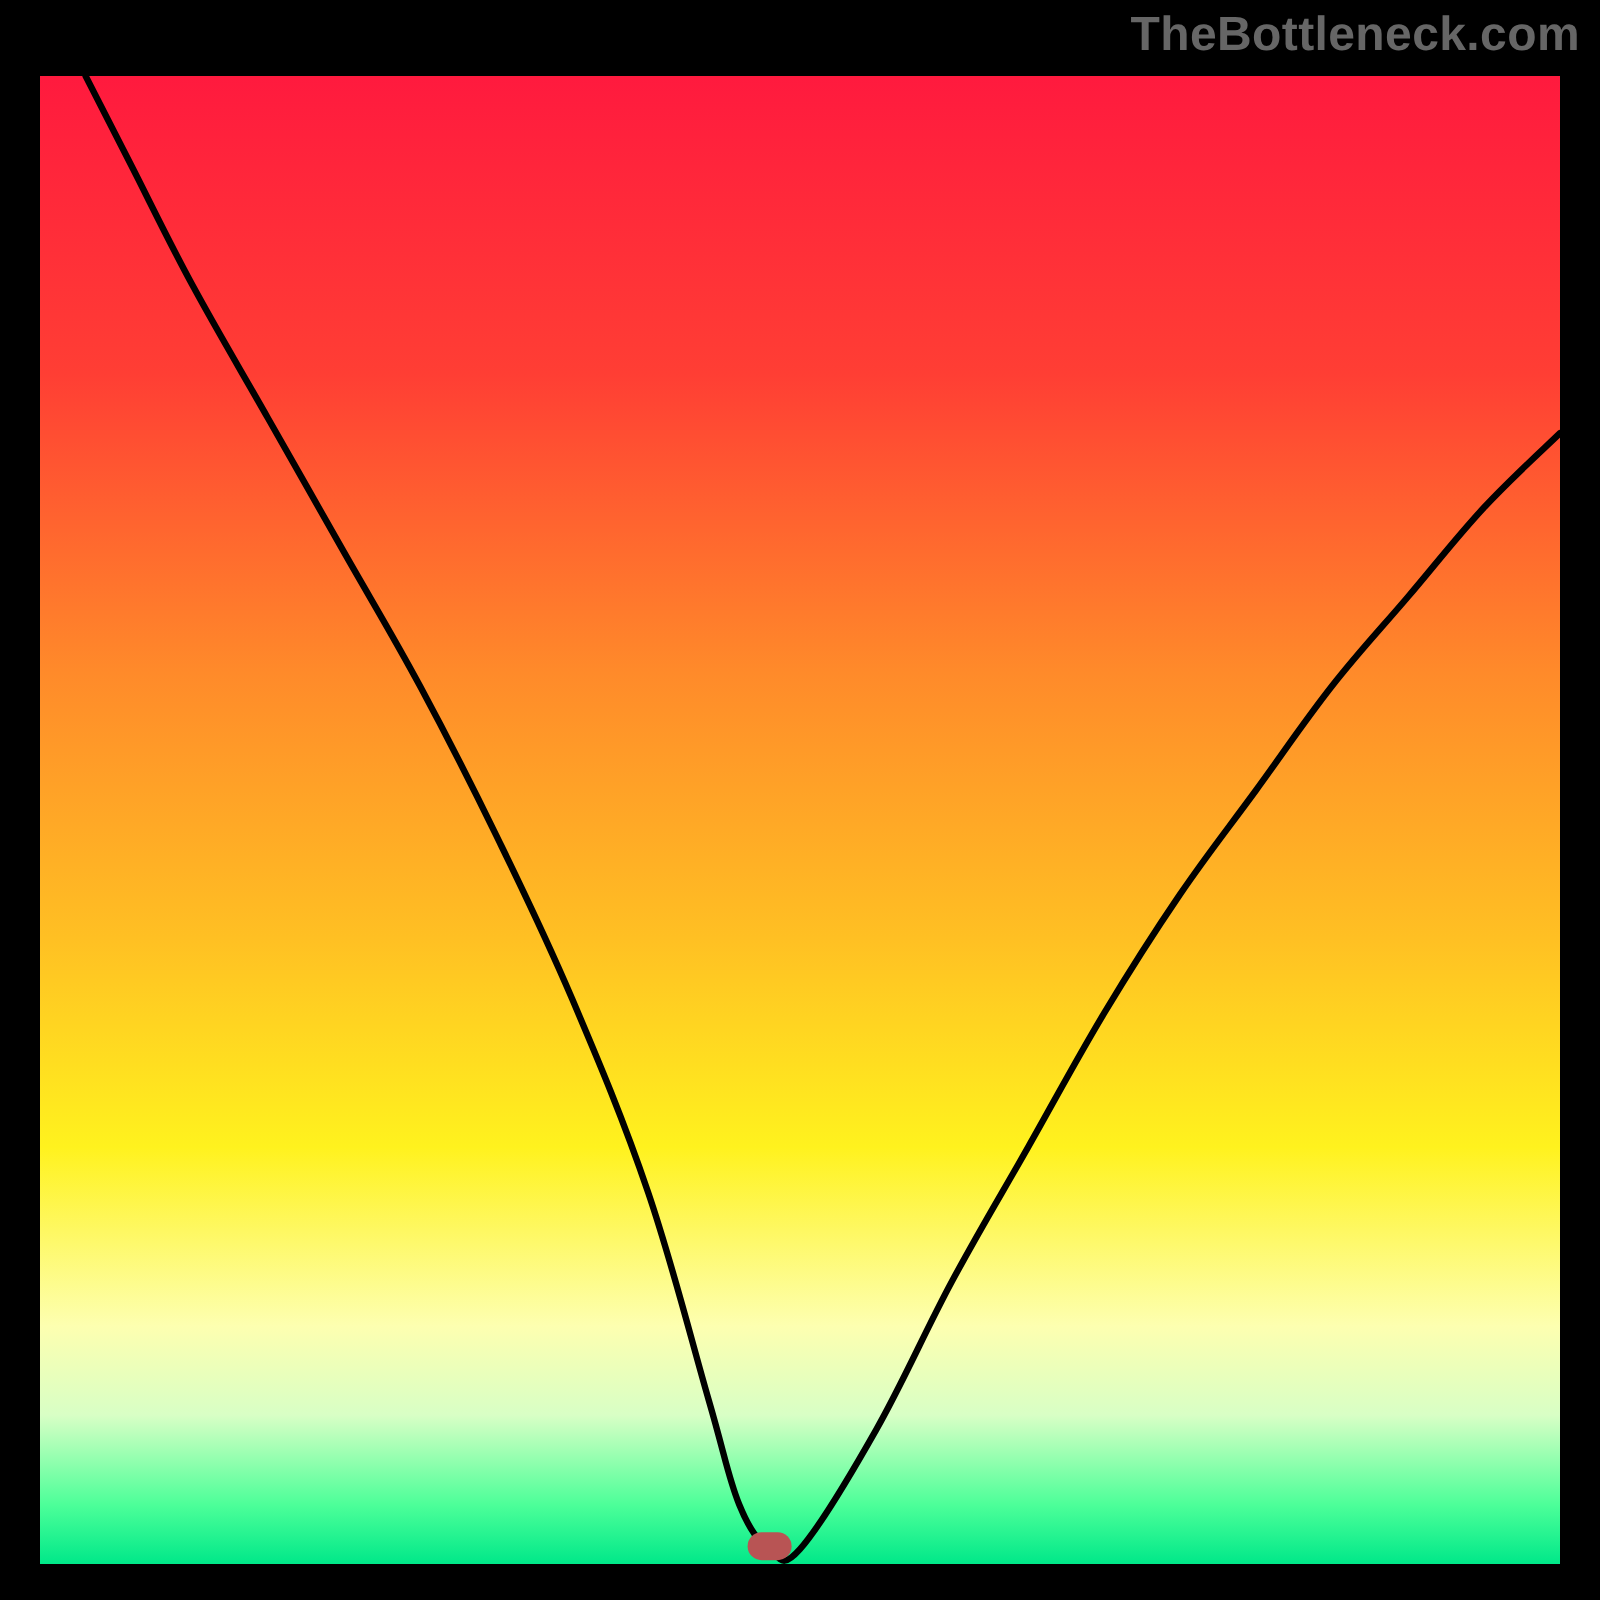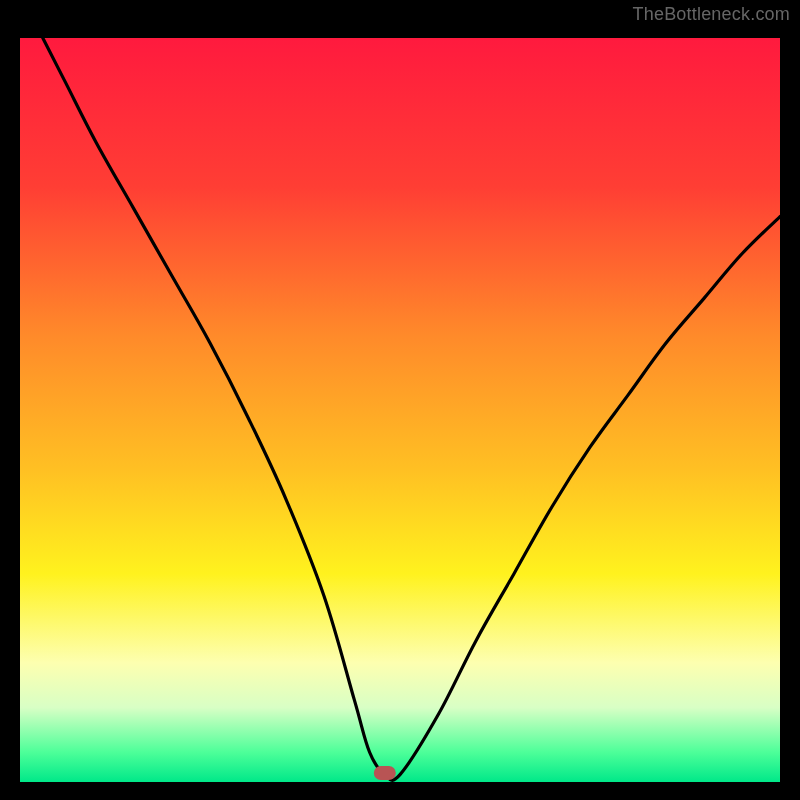--- a/index.html
+++ b/index.html
@@ -16,22 +16,22 @@
     width: 800px;
     height: 800px;
   }
   svg {
     display: block;
   }
   .watermark {
     position: absolute;
     top: 4px;
     right: 10px;
-    font-size: 18px;
-    font-weight: 400;
+    font-size: 24px;
+    font-weight: 700;
     color: #666666;
     letter-spacing: 0.2px;
   }
 </style>
 </head>
 <body>
 
 <div class="chart-wrap">
   <div class="watermark">TheBottleneck.com</div>
   <svg id="chart-svg" width="800" height="800" viewBox="0 0 800 800">

